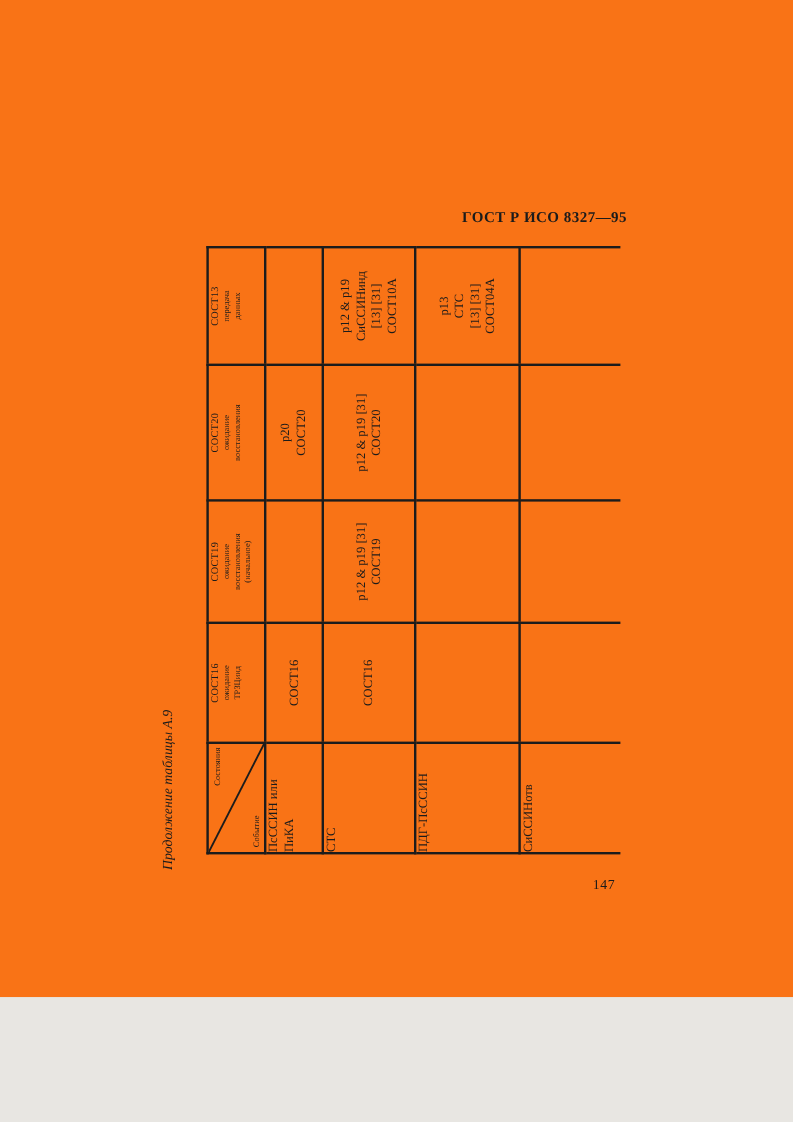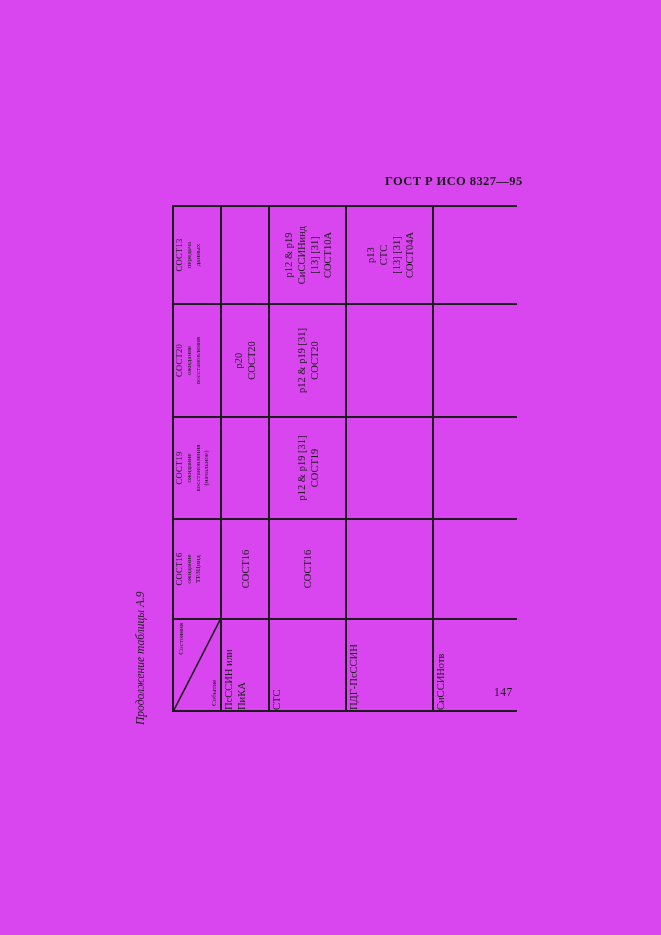--- a/index.html
+++ b/index.html
@@ -1,18 +1,18 @@
 <!DOCTYPE html>
 <html><head>
 <meta charset="utf-8">
 <style>
   html,body{margin:0;padding:0;background:#e8e6e2;}
   #page{
-    position:relative;width:661px;height:935px;margin:0 auto;
-    background:#d946ef;overflow:hidden;
+    position:relative;width:661px;height:831px;margin:0 auto;
+    background:#f97316;overflow:hidden;
     font-family:"Liberation Serif","DejaVu Serif",serif;
     color:#1b1b1b;
   }
   
   .running-head{
     position:absolute;left:385px;top:174px;width:135px;
     font-size:12.5px;font-weight:bold;letter-spacing:.4px;
     text-align:right;white-space:nowrap;
   }
   
@@ -53,21 +53,21 @@
   
   .corner{position:relative;}
   .corner svg{position:absolute;left:0;top:0;width:100%;height:100%;}
   .corner .lbl-top{
     position:absolute;top:3px;right:3px;font-size:7px;line-height:8px;
   }
   .corner .lbl-bottom{
     position:absolute;bottom:2px;left:4px;font-size:7px;line-height:8px;
   }
   .page-number{
-    position:absolute;left:494px;top:686px;font-size:11.5px;letter-spacing:.5px;
+    position:absolute;left:494px;top:732px;font-size:11.5px;letter-spacing:.5px;
   }
 </style>
 </head>
 <body>
 
 <div id="page">
 
   <div class="running-head">ГОСТ Р ИСО  8327—95</div>
 
   <div class="caption-wrap">

